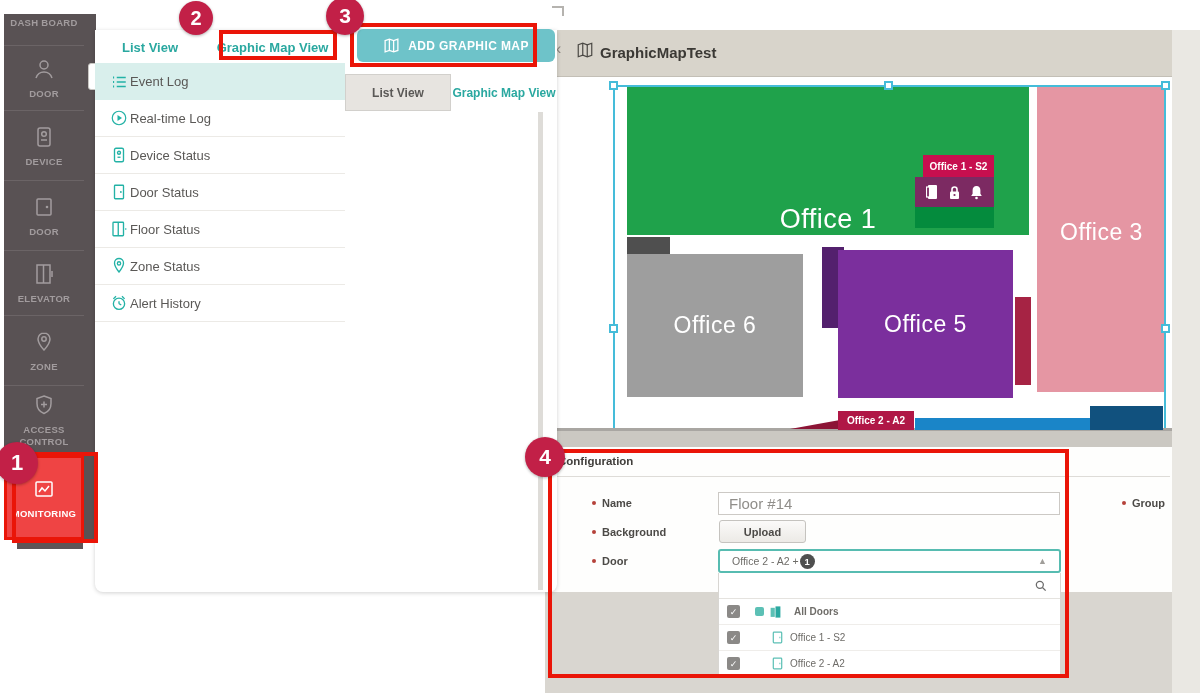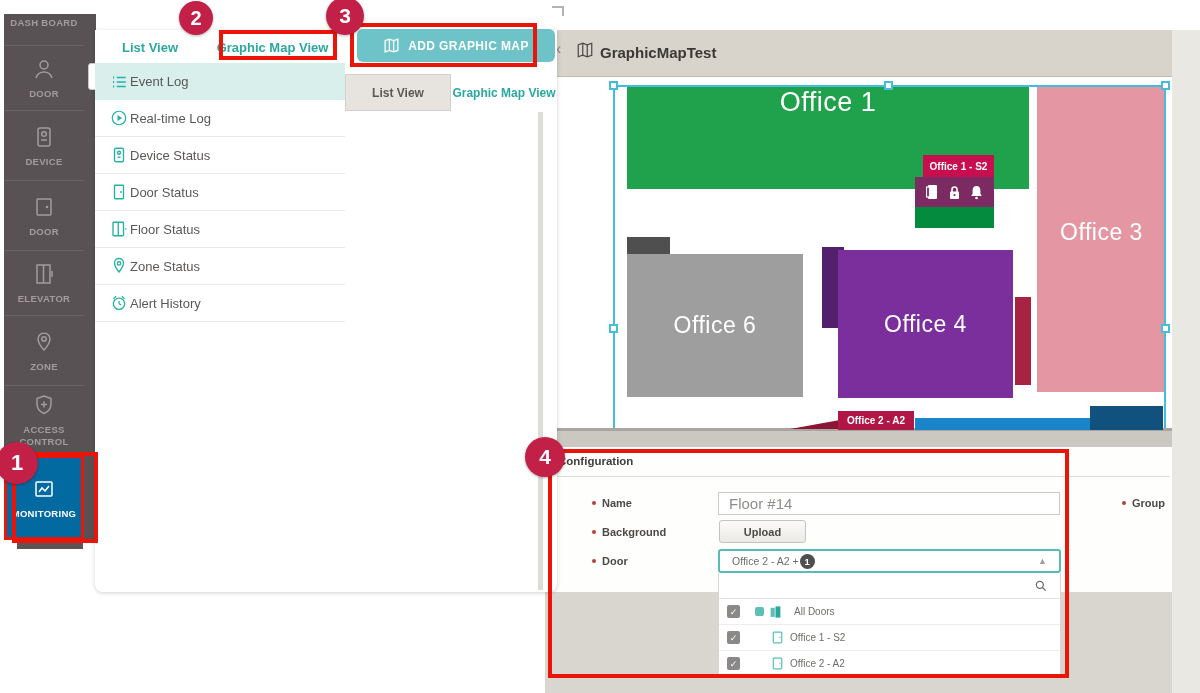--- a/index.html
+++ b/index.html
@@ -17,21 +17,21 @@
   .page-title { left:600px; top:44px; font-size:15px; font-weight:bold; color:#3b3935; }
   .right-gutter { left:1172px; top:30px; width:28px; height:663px; background:#eae8e3; }
   .corner-mark { left:552px; top:6px; width:12px; height:10px; border-top:2px solid #b5b3af; border-right:2px solid #b5b3af; }
   .map-area { left:545px; top:77px; width:627px; height:351px; background:#fff; }
   .scroll-strip { left:545px; top:428px; width:627px; height:19px; background:#cbc8c2; border-top:3px solid #a9a6a2; }
   .config-area { left:545px; top:447px; width:627px; height:145px; background:#fefefd; }
   .bottom-gray { left:545px; top:592px; width:627px; height:101px; background:#d9d6d0; }
 
   
   .office { display:flex; justify-content:center; color:#fff; font-weight:300; letter-spacing:0.5px; }
-  .office1 { left:627px; top:87px; width:402px; height:102px; background:#1fa24b; align-items:flex-start; font-size:27px; }
+  .office1 { left:627px; top:87px; width:402px; height:148px; background:#1fa24b; align-items:flex-end; font-size:27px; }
   .office3 { left:1037px; top:87px; width:129px; height:305px; background:#e596a3; align-items:flex-start; padding-top:132px; font-size:23px; }
   .office6-tab { left:627px; top:237px; width:43px; height:17px; background:#4f4f4f; }
   .office6 { left:627px; top:254px; width:176px; height:143px; background:#9e9e9e; align-items:center; font-size:23px; }
   .office5-dark { left:822px; top:247px; width:22px; height:81px; background:#53206d; }
   .office5 { left:838px; top:250px; width:175px; height:148px; background:#7b2f9d; align-items:center; font-size:23px; }
   .crimson-bar { left:1015px; top:297px; width:16px; height:88px; background:#a62344; }
   .badge-s2 { left:923px; top:155px; width:71px; height:22px; background:#c70f4f; color:#fff; font-size:10px; font-weight:bold; display:flex; align-items:center; justify-content:center; z-index:3; }
   .icon-bar { left:915px; top:177px; width:79px; height:30px; background:#7c2a62; display:flex; align-items:center; justify-content:space-around; padding:0 6px; z-index:3; }
   .dark-green { left:915px; top:207px; width:79px; height:21px; background:#048b3d; z-index:2; }
   .sliver-a2 { left:790px; top:420px; width:50px; height:9px; background:#8c1536; clip-path:polygon(0 100%, 100% 0, 100% 100%); }
@@ -42,21 +42,21 @@
   .handle { width:9px; height:9px; background:#fff; border:2px solid #45bcd9; z-index:5; }
 
   
   .sidebar { left:4px; top:14px; width:92px; height:526px; background:#595254; z-index:6; }
   .sb-item { position:absolute; left:0; width:80px; display:flex; flex-direction:column; align-items:center; justify-content:center; gap:7px; color:#a29c9e; font-size:9.5px; font-weight:bold; letter-spacing:0.3px; text-align:center; border-top:1px solid #6b6466; }
   .sb-item svg { stroke:#a29c9e; }
   .sb-dash { top:0; height:31px; border-top:none; justify-content:flex-start; padding-top:3px; line-height:12px; }
   .sb-user { top:31px; height:65px; } .sb-device { top:96px; height:70px; }
   .sb-door { top:166px; height:70px; } .sb-elev { top:236px; height:65px; }
   .sb-zone { top:301px; height:70px; } .sb-access { top:371px; height:70px; line-height:12px; }
-  .sb-mon { top:441px; height:85px; background:#0369a1; border:3px solid #ea1508; color:#fff; }
+  .sb-mon { top:441px; height:85px; background:#ef4444; border:3px solid #ea1508; color:#fff; }
   .sb-mon svg { stroke:#fff; }
   .sb-shadow { left:17px; top:540px; width:66px; height:9px; background:#5e5456; z-index:6; }
 
   
   .popup { left:95px; top:30px; width:462px; height:562px; background:#fff; border-radius:0 0 8px 8px; box-shadow:0 1px 4px rgba(0,0,0,0.18); z-index:7; }
   .divider-v { left:538px; top:112px; width:5px; height:478px; background:#dedcd8; z-index:8; }
   .ptab { z-index:8; font-size:13px; font-weight:bold; color:#2aa8a0; display:flex; align-items:center; justify-content:center; }
   .ptab-list { left:100px; top:32px; width:100px; height:31px; background:#fff; }
   .ptab-gmv { left:200px; top:32px; width:145px; height:31px; }
   .add-btn { left:357px; top:29px; width:198px; height:33px; background:#6ec3c9; border-radius:6px; color:#fff; font-size:12px; font-weight:bold; letter-spacing:0.4px; display:flex; align-items:center; justify-content:center; gap:8px; z-index:8; }
@@ -79,21 +79,21 @@
   .name-input { left:718px; top:492px; width:342px; height:23px; border:1px solid #ccc9c5; background:#fff; font-family:"Liberation Sans",sans-serif; font-size:15px; color:#908e8a; padding-left:10px; }
   .upload-btn { left:719px; top:520px; width:87px; height:23px; border:1px solid #c5c3bf; border-radius:3px; background:linear-gradient(#fbfaf9,#eceae6); font-size:11px; font-weight:bold; color:#4c4a47; display:flex; align-items:center; justify-content:center; }
   .door-select { left:718px; top:549px; width:343px; height:24px; border:2px solid #57bcb1; border-radius:3px; background:#fff; display:flex; align-items:center; padding:0 12px; gap:1px; font-size:10.5px; color:#6e6c68; }
   .count-badge { width:15px; height:15px; border-radius:50%; background:#4f4f4f; color:#fff; font-size:9.5px; font-weight:bold; display:flex; align-items:center; justify-content:center; }
   .sel-arrow { margin-left:auto; color:#a09e9a; font-size:9px; }
   .dropdown { left:718px; top:573px; width:343px; height:103px; background:#fff; border:1px solid #d8d6d2; border-top:none; overflow:hidden; z-index:3; }
   .dd-search { height:26px; border-bottom:1px solid #e5e3df; display:flex; align-items:center; justify-content:flex-end; padding-right:12px; }
   .dd-row { height:26px; display:flex; align-items:center; padding-left:8px; border-bottom:1px solid #efedea; font-size:10px; color:#6e6c68; }
   .checkbox { width:13px; height:13px; background:#8b8987; border-radius:2px; color:#fff; font-size:9px; display:flex; align-items:center; justify-content:center; flex:none; }
   .checkbox::after { content:"✓"; }
-  .dd-ind1 { margin-left:15px; display:flex; align-items:center; gap:5px; }
+  .dd-ind1 { margin-left:15px; display:flex; align-items:center; gap:5px;font-weight:bold; }
   .dd-ind2 { margin-left:32px; display:flex; align-items:center; gap:7px; }
   .teal-sq { width:9px; height:9px; background:#5cc0b5; border-radius:2px; }
   .dd-label { margin-left:7px; }
 
   
   .red-box { border:4px solid #ea1508; z-index:10; pointer-events:none; }
   .rb2 { left:219px; top:30px; width:118px; height:30px; }
   .rb3 { left:350px; top:23px; width:187px; height:44px; }
   .rb-mon { left:12px; top:452px; width:86px; height:91px; z-index:11; }
   .rb4 { left:548px; top:449px; width:521px; height:229px; }
@@ -127,21 +127,21 @@
     </div>
   <div class="abs office office3">
       <span>Office 3</span>
     </div>
   <div class="abs office6-tab"></div>
   <div class="abs office office6">
       <span>Office 6</span>
     </div>
   <div class="abs office5-dark"></div>
   <div class="abs office office5">
-      <span>Office 4</span>
+      <span>Office 5</span>
     </div>
   <div class="abs crimson-bar"></div>
   <div class="abs dark-green"></div>
   <div class="abs badge-s2">Office 1 - S2</div>
   <div class="abs icon-bar">
     <svg width="13" height="16" viewBox="0 0 13 16">
         <rect x="2" y="1" width="9" height="14" rx="1" fill="#fff"></rect>
         <rect x="0.5" y="3" width="3" height="10" fill="#7c2a62" stroke="#fff" stroke-width="1.2"></rect>
       </svg>
     <svg width="13" height="15" viewBox="0 0 13 15">

